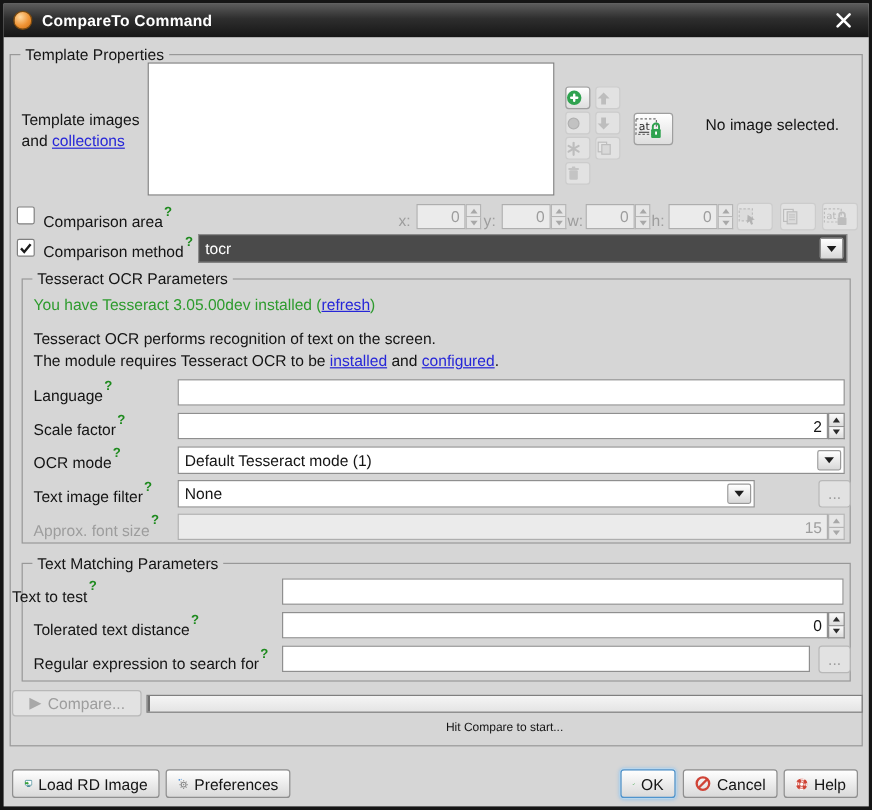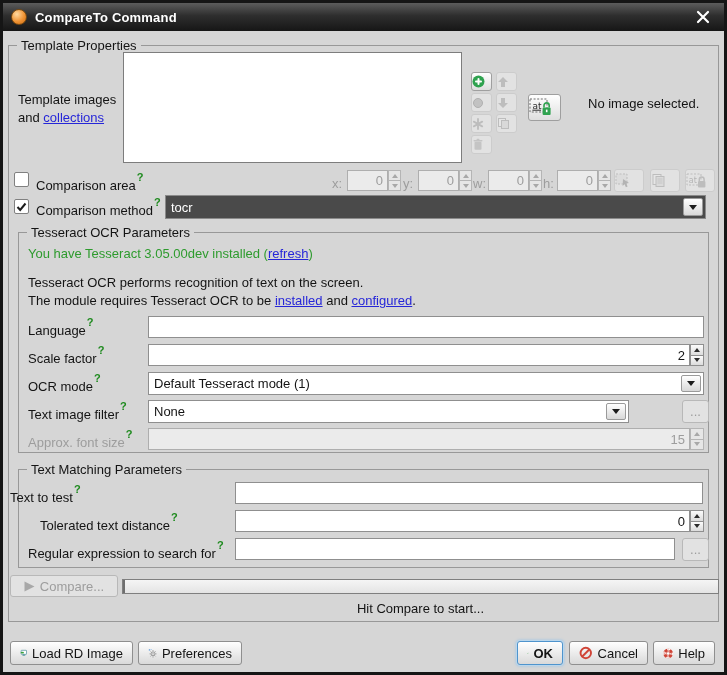--- a/index.html
+++ b/index.html
@@ -74,31 +74,31 @@
     border:1px solid #9f9f9f; background:linear-gradient(#ffffff,#dedede);
     display:flex; align-items:center; justify-content:flex-start; cursor:pointer;
   }
   .toolbtn.dis{ border-color:#cccccc; background:#e2e2e2; cursor:default; }
   .btn{
     position:absolute; height:24px; border-radius:3px; border:1px solid #8f8f8f;
     background:linear-gradient(#ffffff,#d9d9d9); color:#141414; font-size:13px;
     display:flex; align-items:center; justify-content:center; gap:5px; padding:0 9px; cursor:pointer; white-space:nowrap;
   }
   .btn.dis{ background:#e2e2e2; border-color:#b8b8b8; color:#9d9d9d; cursor:default; }
-  .btn.focus{ border-color:#4f94cd; box-shadow:0 0 0 1px #b9d6ec, 0 0 3px 1px #9cc3e5;font-weight:bold; }
+  .btn.focus{ border-color:#4f94cd; box-shadow:0 0 0 1px #b9d6ec, 0 0 3px 1px #9cc3e5; }
   .listbox{
     position:absolute; background:#ffffff; border:1px solid #7d7d7d;
   }
   .progress{
     position:absolute; border:1px solid #7f7f7f; background:linear-gradient(#f5f5f5,#e4e4e4);
   }
   .progress::before{
     content:""; position:absolute; left:0; top:0; bottom:0; width:2px; background:#6e6e6e;
   }
-  .hint{ position:absolute; font-size:13px; color:#141414; text-align:center; }
+  .hint{ position:absolute; font-size:10px; color:#141414; text-align:center; }
 </style>
 </head>
 <body>
 
 <div class="window">
   <div class="inner">
 
     <div class="titlebar">
       <span class="app-icon"></span>
       <span class="titletext">CompareTo Command</span>
@@ -336,21 +336,21 @@
 
     <div class="group" style="left:15px; top:466px; width:691px; height:99px;">
       <span class="legend">Text Matching Parameters</span>
     </div>
 
     <div class="lbl" style="left:7px; top:484px;">
       <span>Text to test</span><sup class="help">?</sup>
     </div>
     <input class="field" style="left: 232px; top: 479px; width: 468px; height: 22px;" value="">
 
-    <div class="lbl" style="left:25px; top:512px;margin-left:12px;">
+    <div class="lbl" style="left:25px; top:512px;">
       <span>Tolerated text distance</span><sup class="help">?</sup>
     </div>
     <input class="field num" style="left: 232px; top: 507px; width: 455px; height: 22px;" value="0">
     <div class="spin" style="left:687px; top:507px; height:22px; width:14px;">
       <div class="spin-btn">
           <span class="tri-up"></span>
         </div>
       <div class="spin-btn">
           <span class="tri-down"></span>
         </div>

